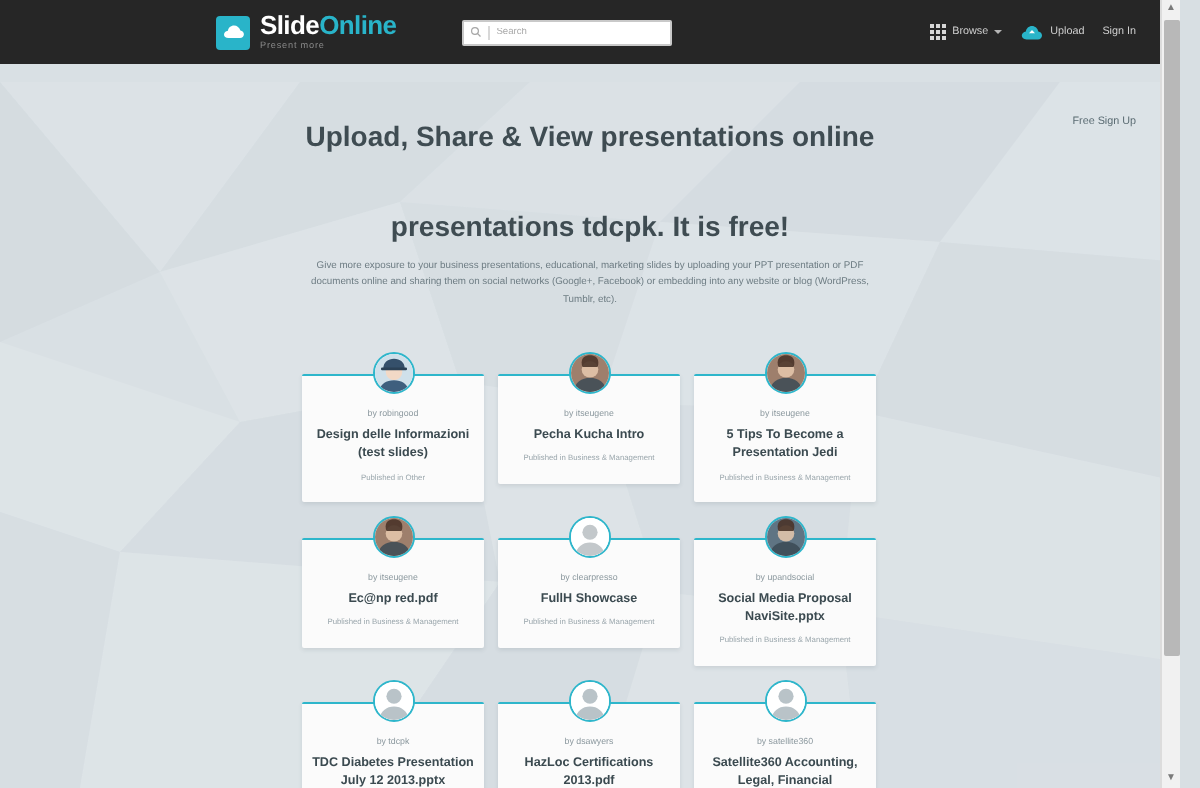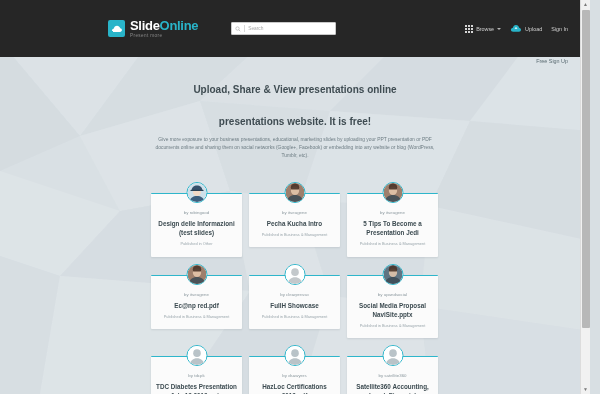--- a/index.html
+++ b/index.html
@@ -53,21 +53,21 @@
     width: 8px;
     height: 318px;
     background: #b8b8b8;
     border-radius: 1px;
   }
 
   
   #topbar {
     position: relative;
     z-index: 10;
-    height: 57px;
+    height: 32px;
     background: #262626;
     display: flex;
     align-items: center;
     padding: 0 6px 0 108px;
   }
 
   .logo-wrap {
     display: flex;
     align-items: center;
     gap: 5px;
@@ -188,21 +188,21 @@
   }
 
   
   #hero {
     position: relative;
     z-index: 5;
     text-align: center;
     padding: 25px 150px 10px;
   }
   #hero h1 {
-    font-size: 10px;
+    font-size: 14px;
     color: #3f4c52;
     line-height: 1.62;
     font-weight: bold;
   }
   #hero p {
     margin-top: 5px;
     font-size: 4.9px;
     color: #6d7c83;
     line-height: 1.72;
   }
@@ -349,21 +349,21 @@
   </div>
 
   <div id="free-signup-row">
     <a id="free-signup" href="#">Free Sign Up</a>
   </div>
 
   <div id="hero">
     <h1>
       <span>Upload, Share &amp; View presentations online</span><br>
       <br>
-      <span>presentations website. It is free!</span>
+      <span>presentations tdcpk. It is free!</span>
     </h1>
     <p>Give more exposure to your business presentations, educational, marketing slides by uploading your PPT presentation or PDF documents online and sharing them on social networks (Google+, Facebook) or embedding into any website or blog (WordPress, Tumblr, etc).</p>
   </div>
 
   <div id="grid">
       <div class="card">
         <div class="avatar">
           <svg class="avatar-inner" viewBox="0 0 32 32">
             <rect width="32" height="32" fill="#cfe0ea"></rect>
             <circle cx="16" cy="15" r="7" fill="#f2d9c6"></circle>

